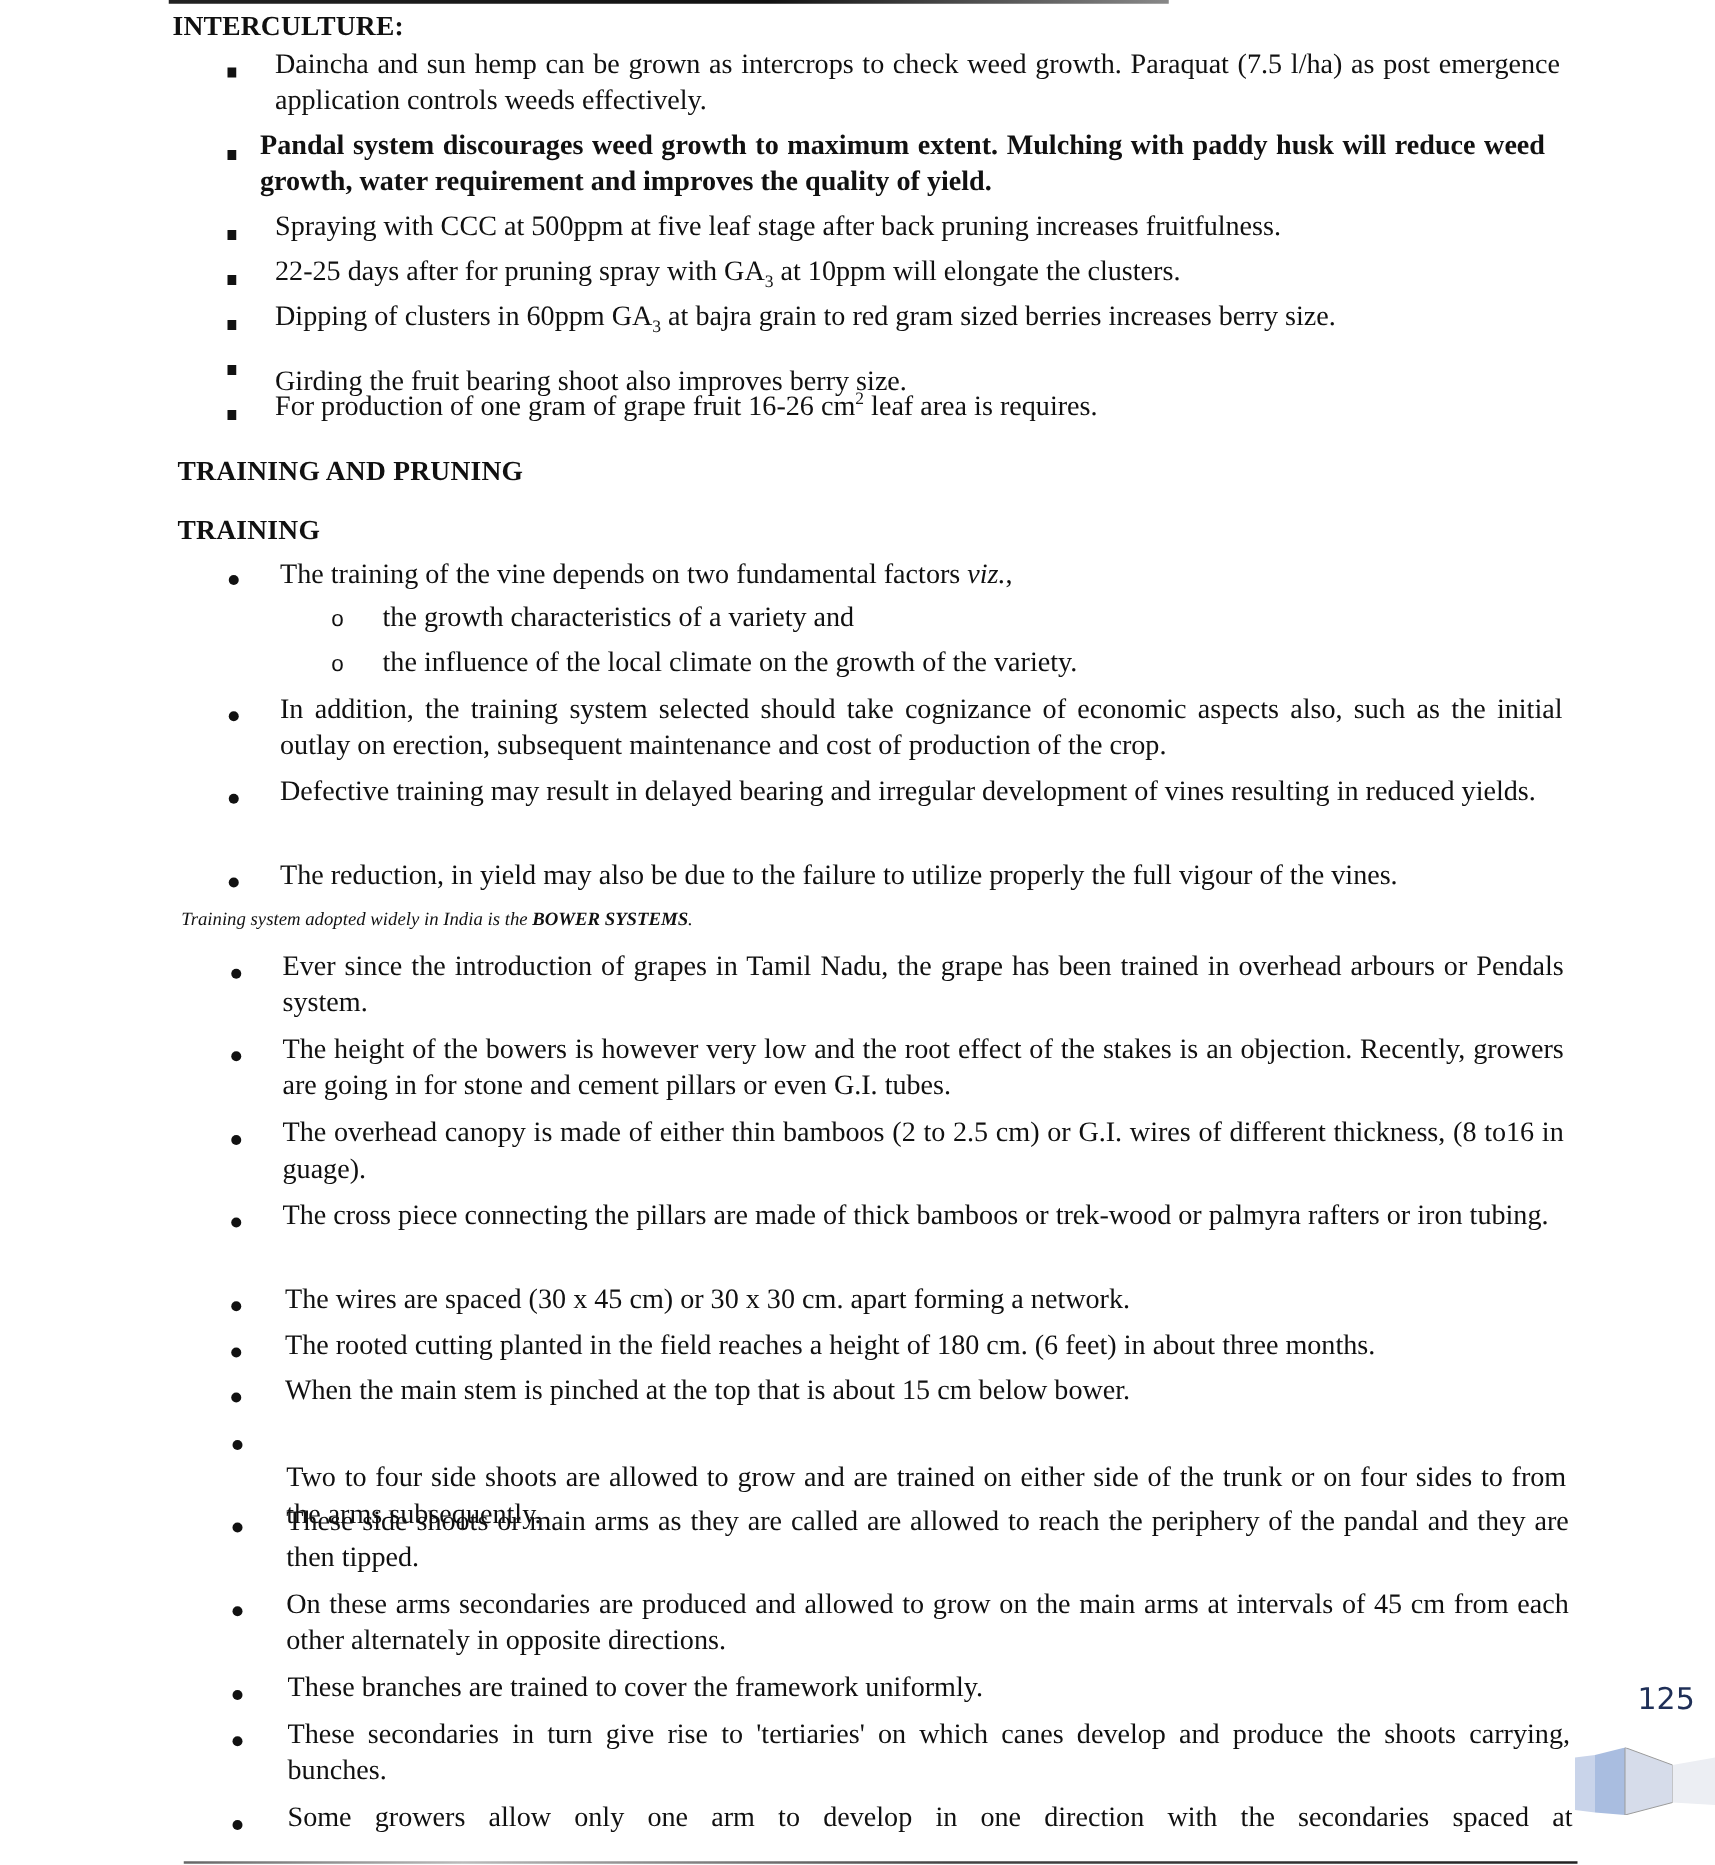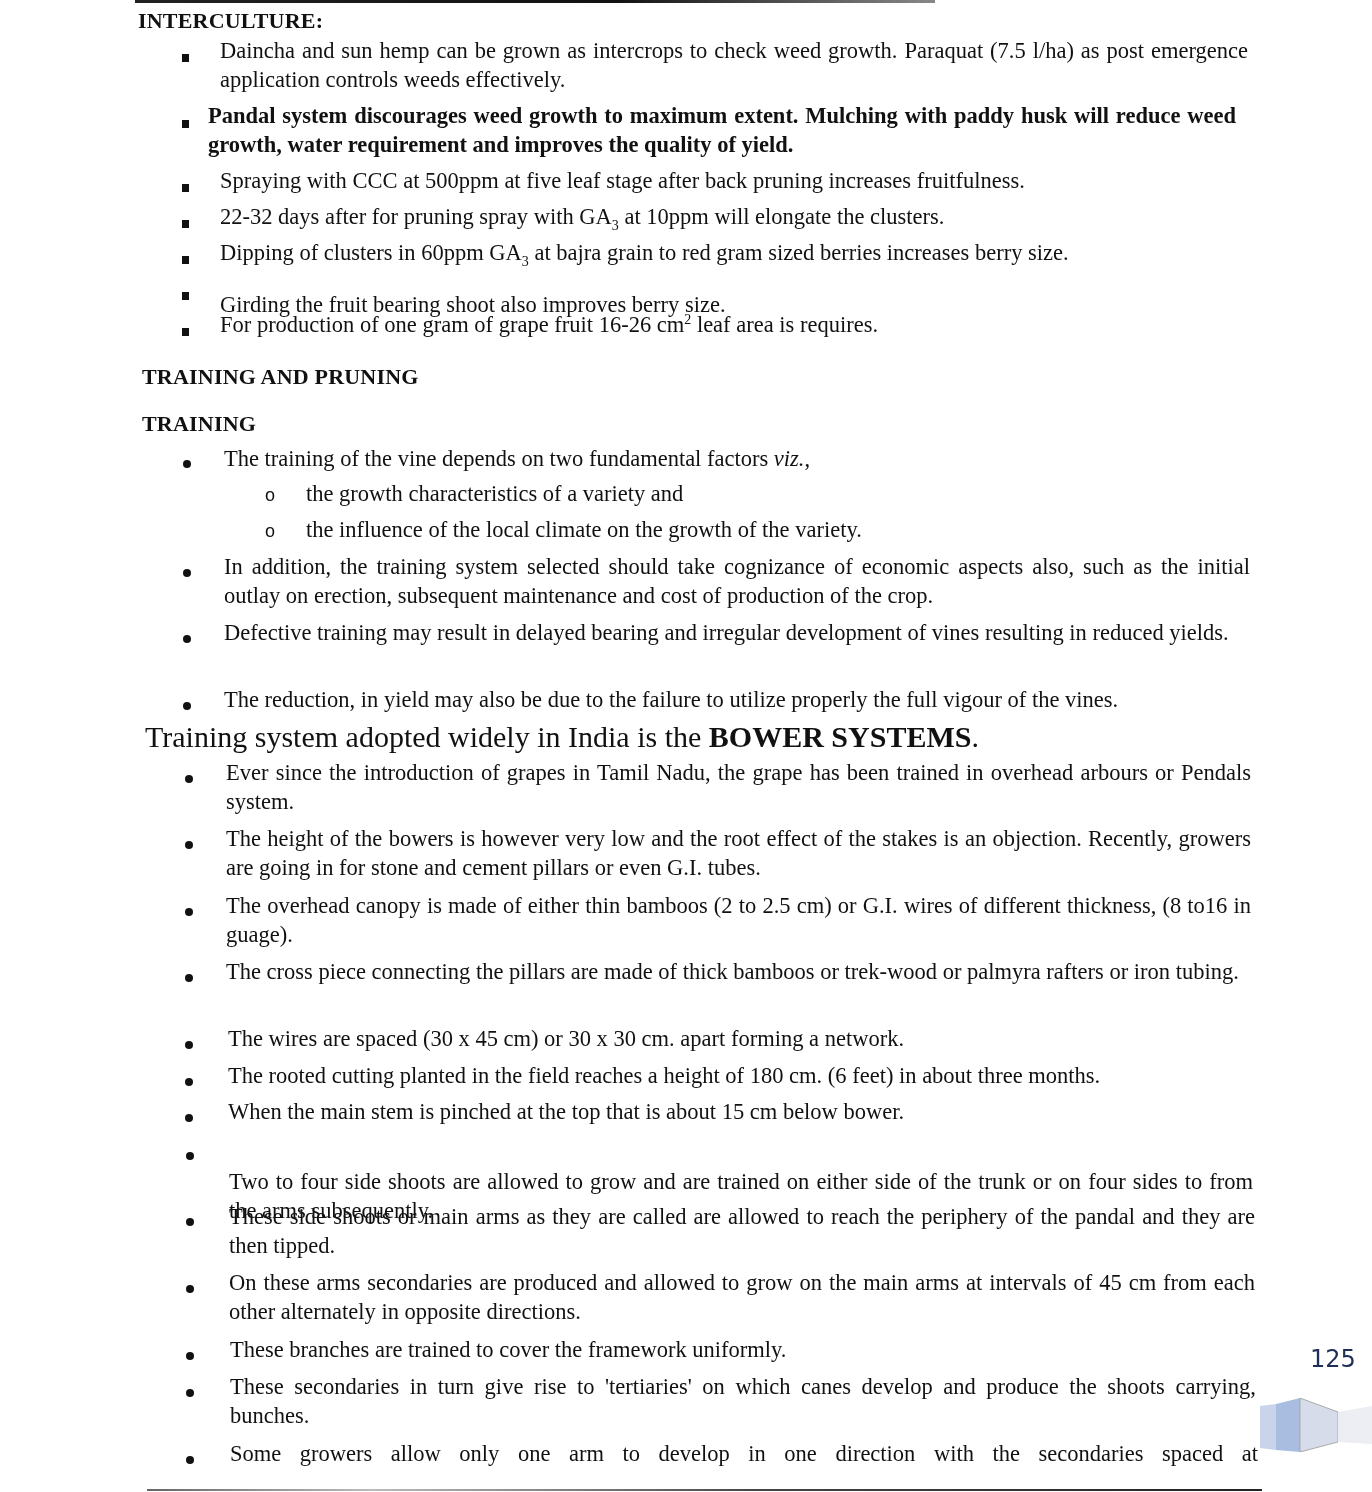--- a/index.html
+++ b/index.html
@@ -65,22 +65,23 @@
       border-radius: 50%;
       background: #111;
     }
     .bullet-o {
       position: absolute;
       font-size: 18px;
       font-family: "Liberation Sans", sans-serif;
     }
     .para {
       position: absolute;
-      font-size: 30px;
+      font-size: 15px;
       line-height: 29px;
+      font-style: italic;
     }
     sub, sup {
       font-size: 14px;
       line-height: 0;
     }
     .page-number {
       position: absolute;
       left: 1310px;
       top: 1345px;
       font-family: "DejaVu Sans", sans-serif;
@@ -115,21 +116,21 @@
     <span class="text">Pandal system discourages weed growth to maximum extent.  Mulching with paddy husk will reduce weed growth, water requirement and improves the quality of yield.</span>
   </div>
 
   <div class="bullet-sq" style="left:182px; top:184px;"></div>
   <div class="item" style="left:220px; top:166px; width:1028px;">
     <span class="text">Spraying with CCC at 500ppm at five leaf stage after back pruning increases fruitfulness.</span>
   </div>
 
   <div class="bullet-sq" style="left:182px; top:220px;"></div>
   <div class="item" style="left:220px; top:202px; width:1028px;">
-    <span>22-32 days after for pruning spray with GA</span><sub>3</sub><span> at 10ppm will elongate the clusters.</span>
+    <span>22-25 days after for pruning spray with GA</span><sub>3</sub><span> at 10ppm will elongate the clusters.</span>
   </div>
 
   <div class="bullet-sq" style="left:182px; top:256px;"></div>
   <div class="item" style="left:220px; top:238px; width:1028px;">
     <span>Dipping of clusters in 60ppm GA</span><sub>3</sub><span> at bajra grain to red gram sized berries increases berry size.</span>
   </div>
 
   <div class="bullet-sq" style="left:182px; top:292px;"></div>
   <div class="item" style="left:220px; top:274px; width:1028px;margin-top:16px;">
     <span class="text">Girding the fruit bearing shoot also improves berry size.</span>

